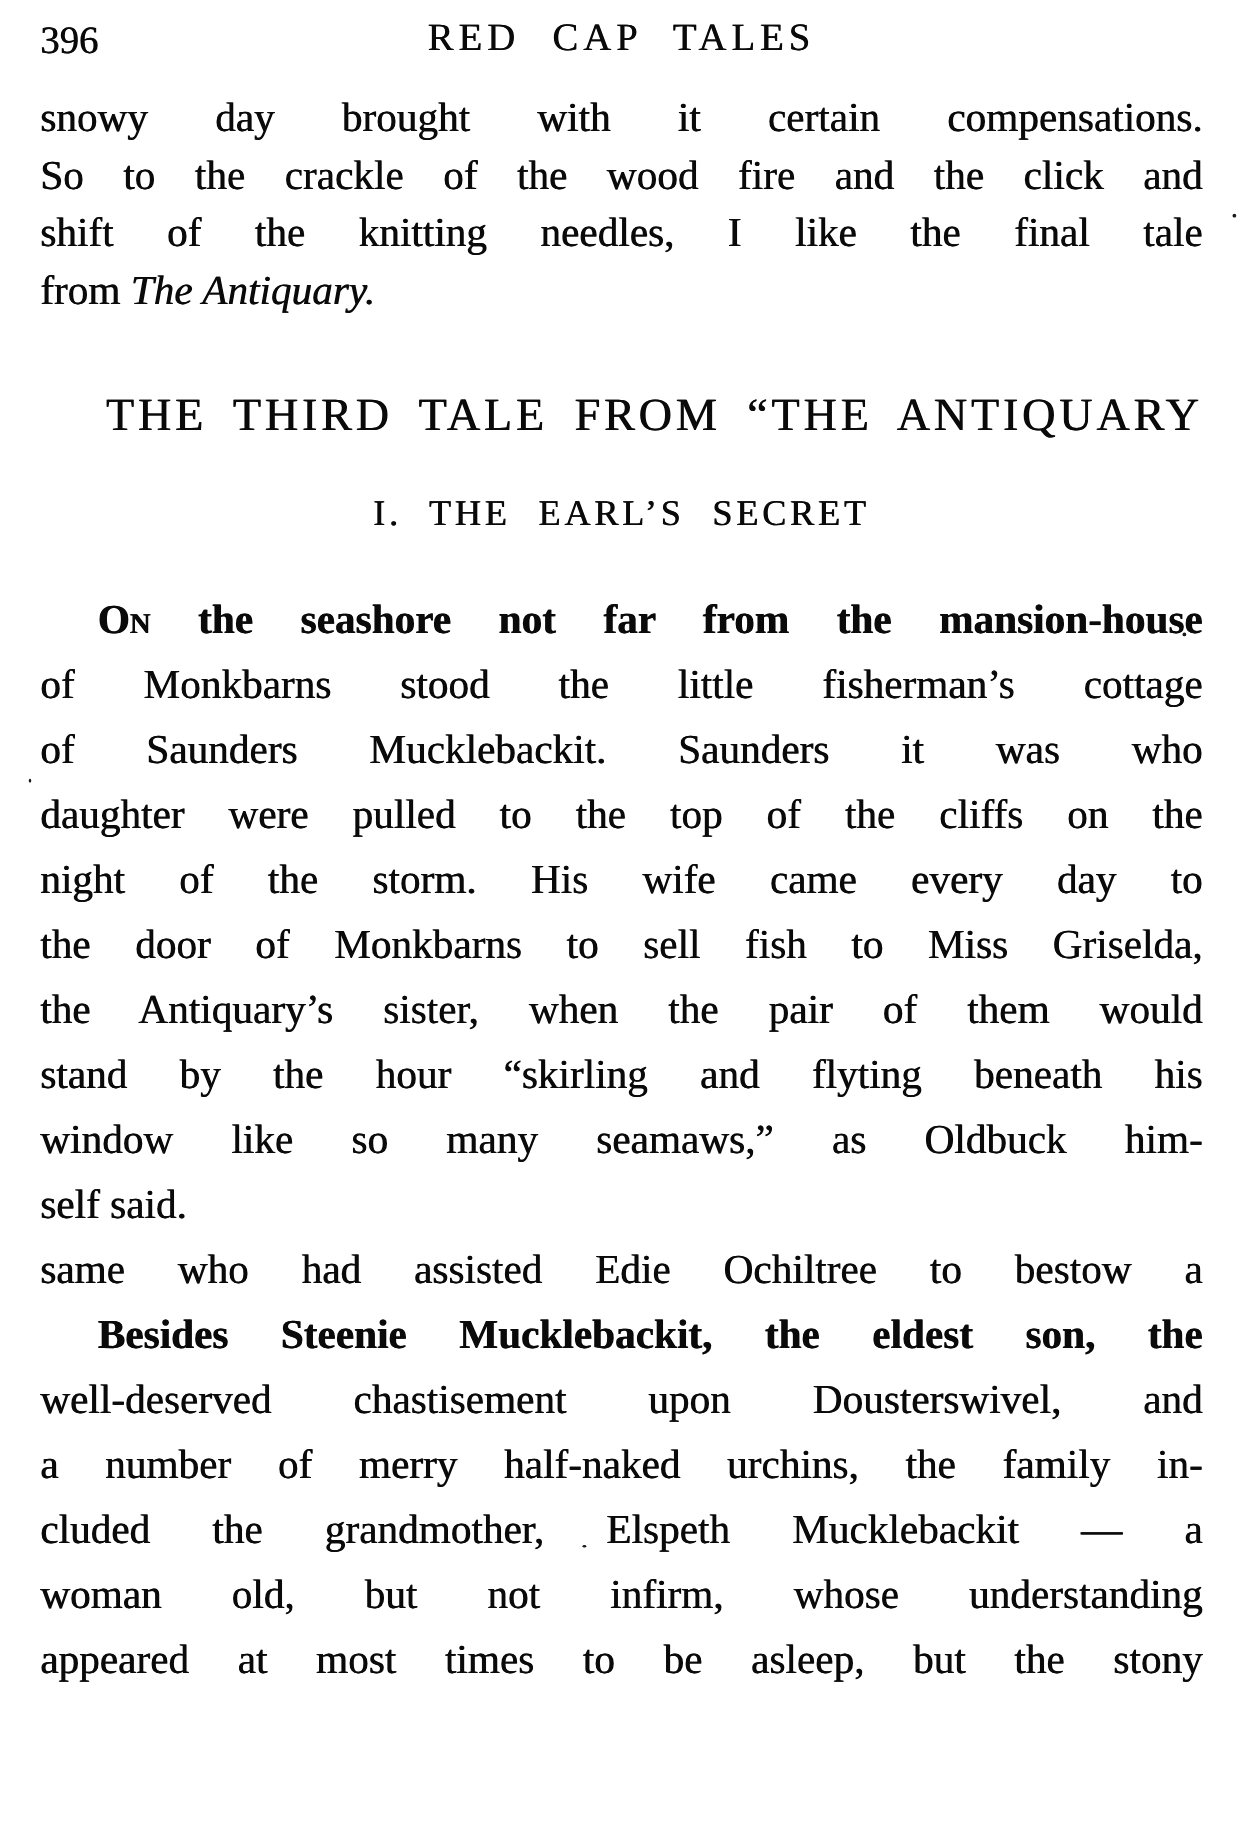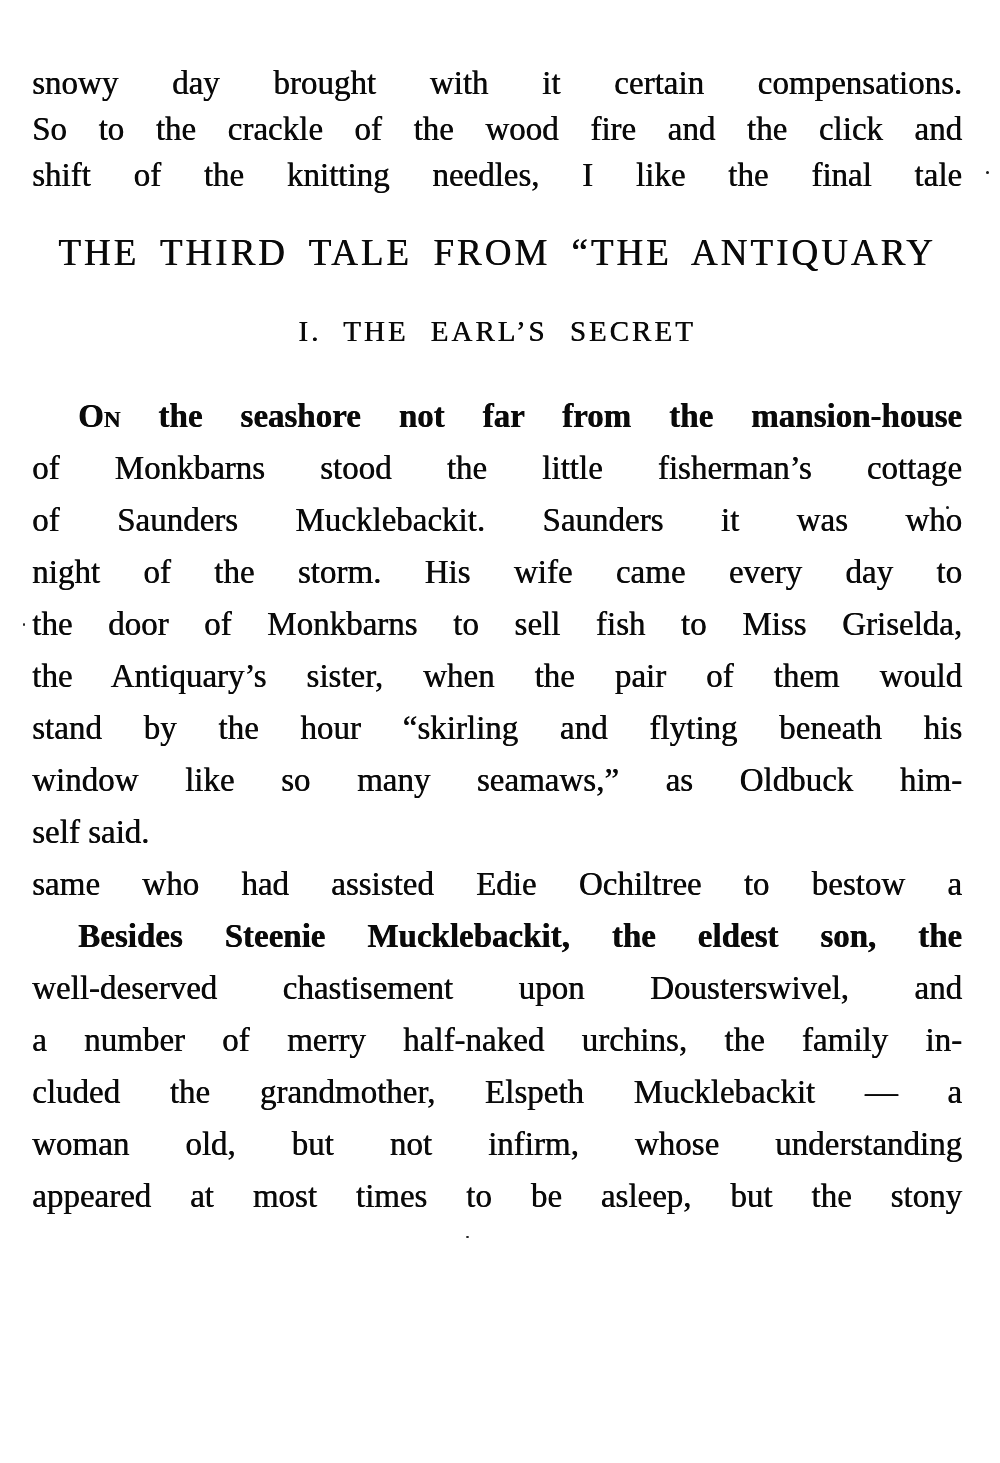--- a/index.html
+++ b/index.html
@@ -52,26 +52,26 @@
   .para-1 .line {
     line-height: 46px;
   }
   .line.last {
     text-align-last: left;
   }
   .line.indent {
     text-indent: 46px;
     font-weight: bold;
   }
-  .para-1 { margin-top: 48px; }
+  .para-1 { margin-top: 20px; }
   .section-heading {
-    margin-top: 32px;
+    margin-top: 54px;
     font-size: 37px;
     line-height: 46px;
-    text-align: center;
+    text-align: right;
     letter-spacing: 3px;
     word-spacing: 9px;
     white-space: nowrap;
   }
   .chapter-subheading {
     margin-top: 40px;
     font-size: 29px;
     line-height: 30px;
     text-align: center;
     letter-spacing: 3px;
@@ -90,35 +90,41 @@
   .speck-1 { left: 986px; top: 171px; width: 3px; height: 3px; }
   .speck-2 { left: 946px; top: 506px; width: 3px; height: 3px; }
   .speck-3 { left: 23px;  top: 623px; width: 2px; height: 3px; }
   .speck-4 { left: 466px; top: 1236px; width: 3px; height: 2px; }
 </style>
 </head>
 <body>
 
 <div class="page">
 
+  <div class="header">
+    <span class="page-number">396</span>
+    <span class="running-head">RED CAP TALES</span>
+  </div>
 
   <div class="para para-1">
       <div class="line"><span>snowy day brought with it certain compensations.</span></div>
       <div class="line"><span>So to the crackle of the wood fire and the click and</span></div>
       <div class="line"><span>shift of the knitting needles, I like the final tale</span></div>
+      <div class="line last"><span>from </span><span class="italic">The Antiquary.</span></div>
     </div>
 
   <div class="section-heading">THE THIRD TALE FROM “THE ANTIQUARY</div>
 
   <div class="chapter-subheading">I. THE EARL’S SECRET</div>
 
   <div class="para para-2">
       <div class="line indent"><span class="sc">On</span><span> the seashore not far from the mansion-house</span></div>
       <div class="line"><span>of Monkbarns stood the little fisherman’s cottage</span></div>
       <div class="line"><span>of Saunders Mucklebackit.  Saunders it was who</span></div>
+      <div class="line"><span>daughter were pulled to the top of the cliffs on the</span></div>
       <div class="line"><span>night of the storm.  His wife came every day to</span></div>
       <div class="line"><span>the door of Monkbarns to sell fish to Miss Griselda,</span></div>
       <div class="line"><span>the Antiquary’s sister, when the pair of them would</span></div>
       <div class="line"><span>stand by the hour “skirling and flyting beneath his</span></div>
       <div class="line"><span>window like so many seamaws,” as Oldbuck him-</span></div>
       <div class="line last"><span>self said.</span></div>
     </div>
 
   <div class="para para-3">
       <div class="line"><span>same who had assisted Edie Ochiltree to bestow a</span></div>

